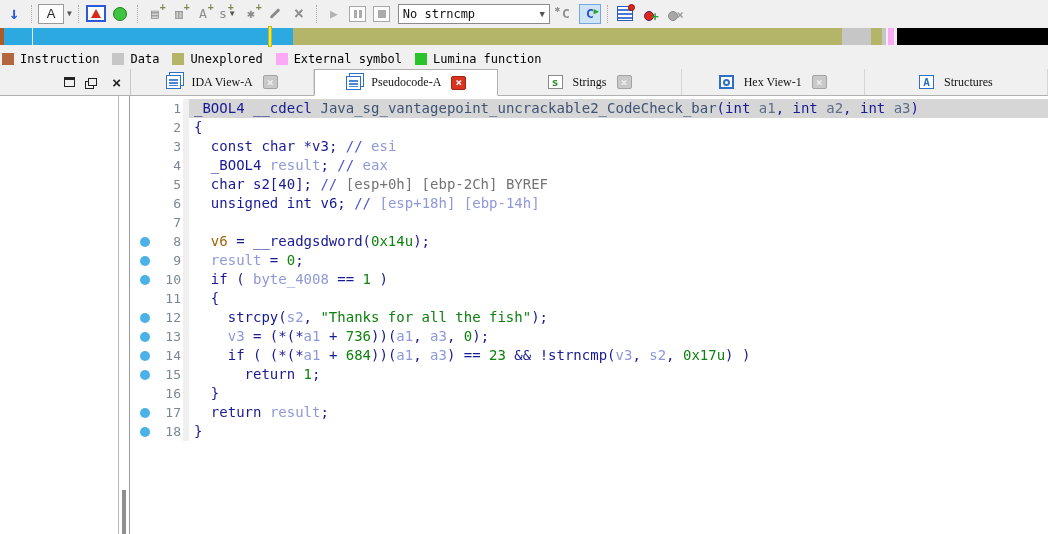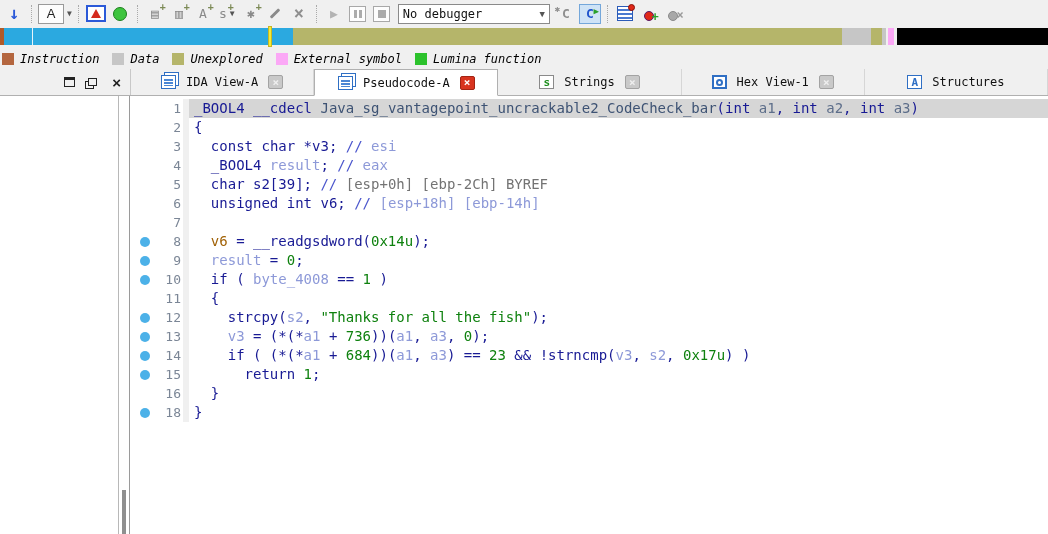--- a/index.html
+++ b/index.html
@@ -48,39 +48,39 @@
   .bpt.grey { background:#a8a8a8; border-color:#8a8a8a; }
   .bpt-plus { position:absolute; top:-2px; right:-6px; color:#2aa02a; font-weight:bold; font-size:12px; }
   .bpt-x { position:absolute; top:-4px; right:-7px; color:#9a9a9a; font-weight:bold; font-size:12px; }
 
   
   #navband { position:absolute; left:0; top:28px; width:1048px; height:17px; display:flex; }
   #navband .seg { height:100%; }
   #nav-marker { position:absolute; top:-2px; width:4px; height:21px; background:#f2ea38; border:1px solid #c8b820; }
 
   
-  #legend { position:absolute; left:2px; top:48px; height:21px; display:flex; align-items:center; gap:13px;font-style:italic; }
+  #legend { position:absolute; left:2px; top:48px; height:21px; display:flex; align-items:center; gap:13px; }
   .legend-item { display:flex; align-items:center; gap:6px; }
   .legend-swatch { width:12px; height:12px; }
   .legend-label { font-size:12px; color:#000; }
 
   
   #dockrow { position:absolute; left:0; top:69px; width:1048px; height:27px;
     background:#f0f0f0; border-bottom:1px solid #b0b0b0; display:flex; }
   #left-controls { width:131px; height:100%; display:flex; align-items:center;
     justify-content:flex-end; gap:13px; padding-right:9px; border-right:1px solid #c8c8c8; }
   .wc { color:#222; font-family:"Liberation Sans",sans-serif; line-height:1; }
   .wc-max { width:11px; height:10px; border:1px solid #222; border-top:3px solid #222; }
   .wc-float { width:9px; height:8px; border:1px solid #222; box-shadow:-3px 3px 0 -1px #f0f0f0,-3px 3px 0 0 #222; margin-right:2px; }
   .wc-close { font-size:15px; font-weight:bold; }
   #tabbar { flex:1; display:flex; height:100%; }
   .tab { flex:1; display:flex; align-items:center; justify-content:center; gap:10px;
     border-right:1px solid #d6d6d6; position:relative; }
   .tab.active { background:#fff; border:1px solid #b0b0b0; border-bottom:1px solid #fff; margin-bottom:-1px; }
-  .tab-label { font-size:12px; color:#111; }
+  .tab-label { font-size:12px; color:#111;font-family:Liberation Serif, serif; }
   .tab-close { width:15px; height:14px; background:#c9c9c9; border:1px solid #a3a3a3; border-radius:2px;
     color:#efefef; font-size:11px; font-weight:bold; display:flex; align-items:center; justify-content:center; line-height:1; }
   .tab-close.red { background:#d8341f; border-color:#a32413; color:#fff; }
   .ticon { width:15px; height:14px; position:relative; }
   .icon-view { border:1px solid #2f6fc4; background:#fff; box-shadow:3px -3px 0 -1px #fff,3px -3px 0 0 #2f6fc4; }
   .icon-view .lines { position:absolute; inset:2px;
     background:repeating-linear-gradient(#fff 0 1px,#4a86d4 1px 3px); }
   .icon-strings { border:1px solid #8a8a8a; background:#fff; display:flex; align-items:center; justify-content:center;
     color:#1f8f1f; font-size:11px; font-weight:bold; }
   .icon-hex { border:2px solid #2f6fc4; background:#fff; display:flex; align-items:center; justify-content:center; }
@@ -161,21 +161,21 @@
         <span class="pp-bar"></span>
         <span class="pp-bar"></span>
       </span>
     </div>
   <div class="tb-btn">
       <span class="pp-box">
         <span class="pp-sq"></span>
       </span>
     </div>
   <div id="debugger-select">
-    <span>No debugger</span>
+    <span>No strncmp</span>
     <span class="sel-caret">▼</span>
   </div>
   <div class="tb-btn" style="width:22px;">
     <span class="attach-star">✱</span>
       <span class="attach-c">C</span>
   </div>
   <div class="tb-btn">
     <span class="cont-box">
         <span class="cont-c">C</span>
         <span class="cont-arrow">▶</span>
@@ -309,21 +309,21 @@
           <span class="lno">4</span>
         </div>
         <div class="sepcol"></div>
         <div class="codetext"><span class="tok-pl" style="color: rgb(24, 26, 148);">  </span><span class="tok-kw" style="color: rgb(24, 26, 148);">_BOOL4</span><span class="tok-var" style="color: rgb(141, 153, 216);"> result</span><span class="tok-pl" style="color: rgb(24, 26, 148);">; </span><span class="tok-csl" style="color: rgb(74, 85, 204);">// </span><span class="tok-ctx" style="color: rgb(141, 153, 216);">eax</span></div>
       </div>
       <div class="code-line">
         <div class="gut">
           <span class="lno">5</span>
         </div>
         <div class="sepcol"></div>
-        <div class="codetext"><span class="tok-pl" style="color: rgb(24, 26, 148);">  </span><span class="tok-kw" style="color: rgb(24, 26, 148);">char</span><span class="tok-pl" style="color: rgb(24, 26, 148);"> s2[39]; </span><span class="tok-csl" style="color: rgb(74, 85, 204);">// </span><span class="tok-ctx" style="color: #737373;">[esp+0h] [ebp-2Ch] BYREF</span></div>
+        <div class="codetext"><span class="tok-pl" style="color: rgb(24, 26, 148);">  </span><span class="tok-kw" style="color: rgb(24, 26, 148);">char</span><span class="tok-pl" style="color: rgb(24, 26, 148);"> s2[40]; </span><span class="tok-csl" style="color: rgb(74, 85, 204);">// </span><span class="tok-ctx" style="color: #737373;">[esp+0h] [ebp-2Ch] BYREF</span></div>
       </div>
       <div class="code-line">
         <div class="gut">
           <span class="lno">6</span>
         </div>
         <div class="sepcol"></div>
         <div class="codetext"><span class="tok-pl" style="color: rgb(24, 26, 148);">  </span><span class="tok-kw" style="color: rgb(24, 26, 148);">unsigned</span><span class="tok-pl" style="color: rgb(24, 26, 148);"> </span><span class="tok-kw" style="color: rgb(24, 26, 148);">int</span><span class="tok-pl" style="color: rgb(24, 26, 148);"> v6; </span><span class="tok-csl" style="color: rgb(74, 85, 204);">// </span><span class="tok-ctx" style="color: rgb(141, 153, 216);">[esp+18h] [ebp-14h]</span></div>
       </div>
       <div class="code-line">
         <div class="gut">
@@ -398,19 +398,27 @@
       <div class="code-line">
         <div class="gut">
           <span class="lno">16</span>
         </div>
         <div class="sepcol"></div>
         <div class="codetext"><span class="tok-pl" style="color: rgb(24, 26, 148);">  }</span></div>
       </div>
       <div class="code-line">
         <div class="gut">
           <span class="dot"></span>
+          <span class="lno">17</span>
+        </div>
+        <div class="sepcol"></div>
+        <div class="codetext"><span class="tok-pl" style="color: rgb(24, 26, 148);">  </span><span class="tok-kw" style="color: rgb(24, 26, 148);">return</span><span class="tok-pl" style="color: rgb(24, 26, 148);"> </span><span class="tok-var" style="color: rgb(141, 153, 216);">result</span><span class="tok-pl" style="color: rgb(24, 26, 148);">;</span></div>
+      </div>
+      <div class="code-line">
+        <div class="gut">
+          <span class="dot"></span>
           <span class="lno">18</span>
         </div>
         <div class="sepcol"></div>
         <div class="codetext"><span class="tok-pl" style="color: rgb(24, 26, 148);">}</span></div>
       </div>
     </div>
 </div>
 
 </body></html>

